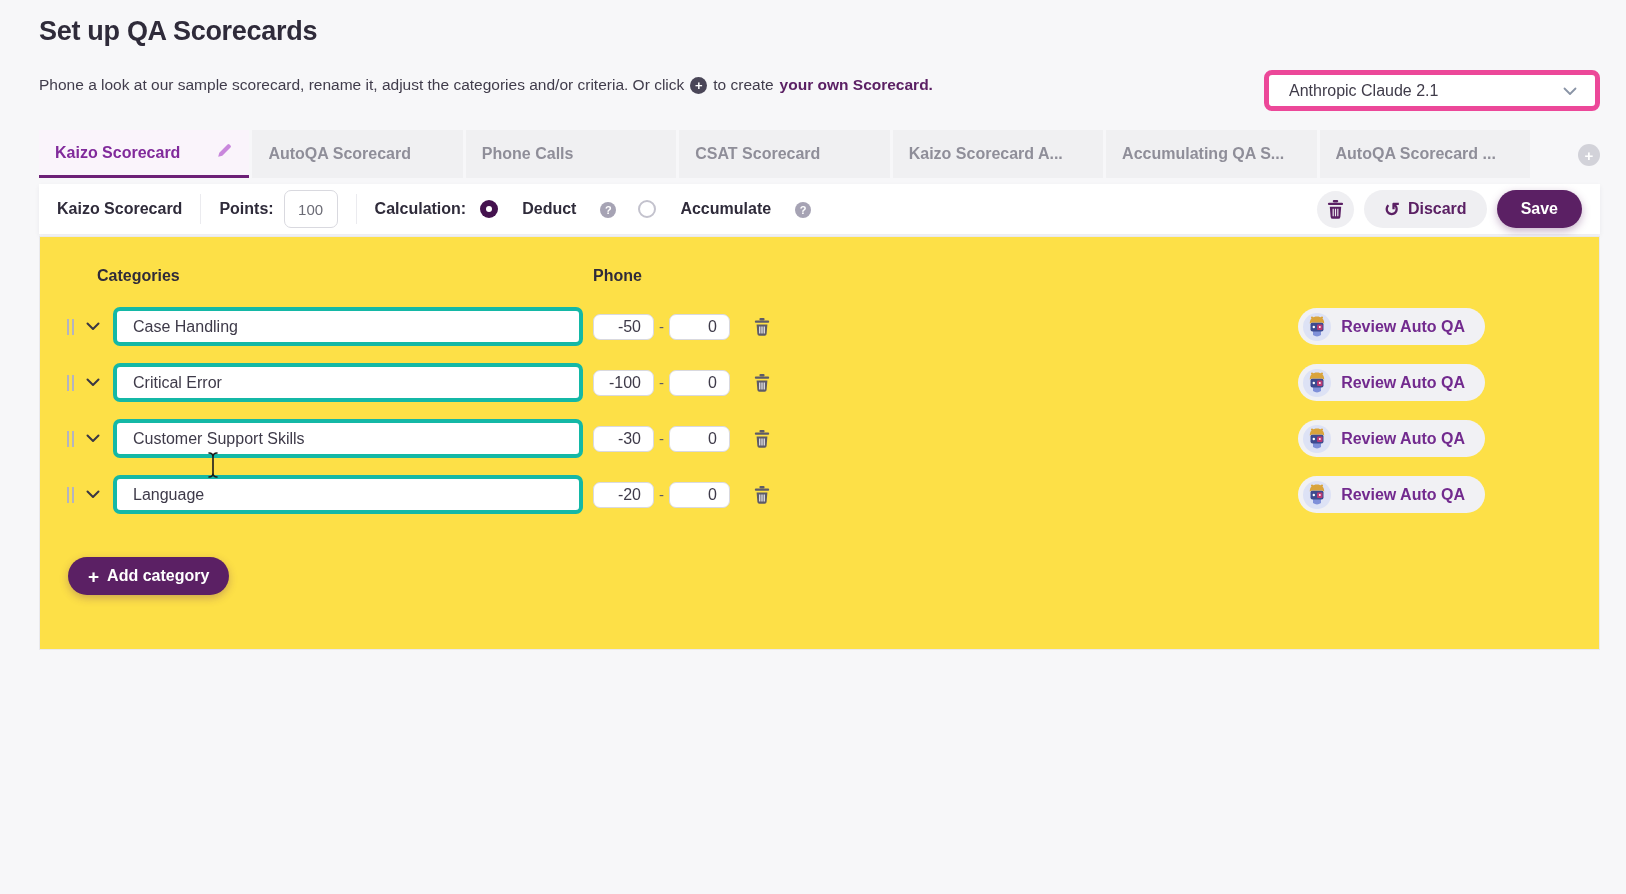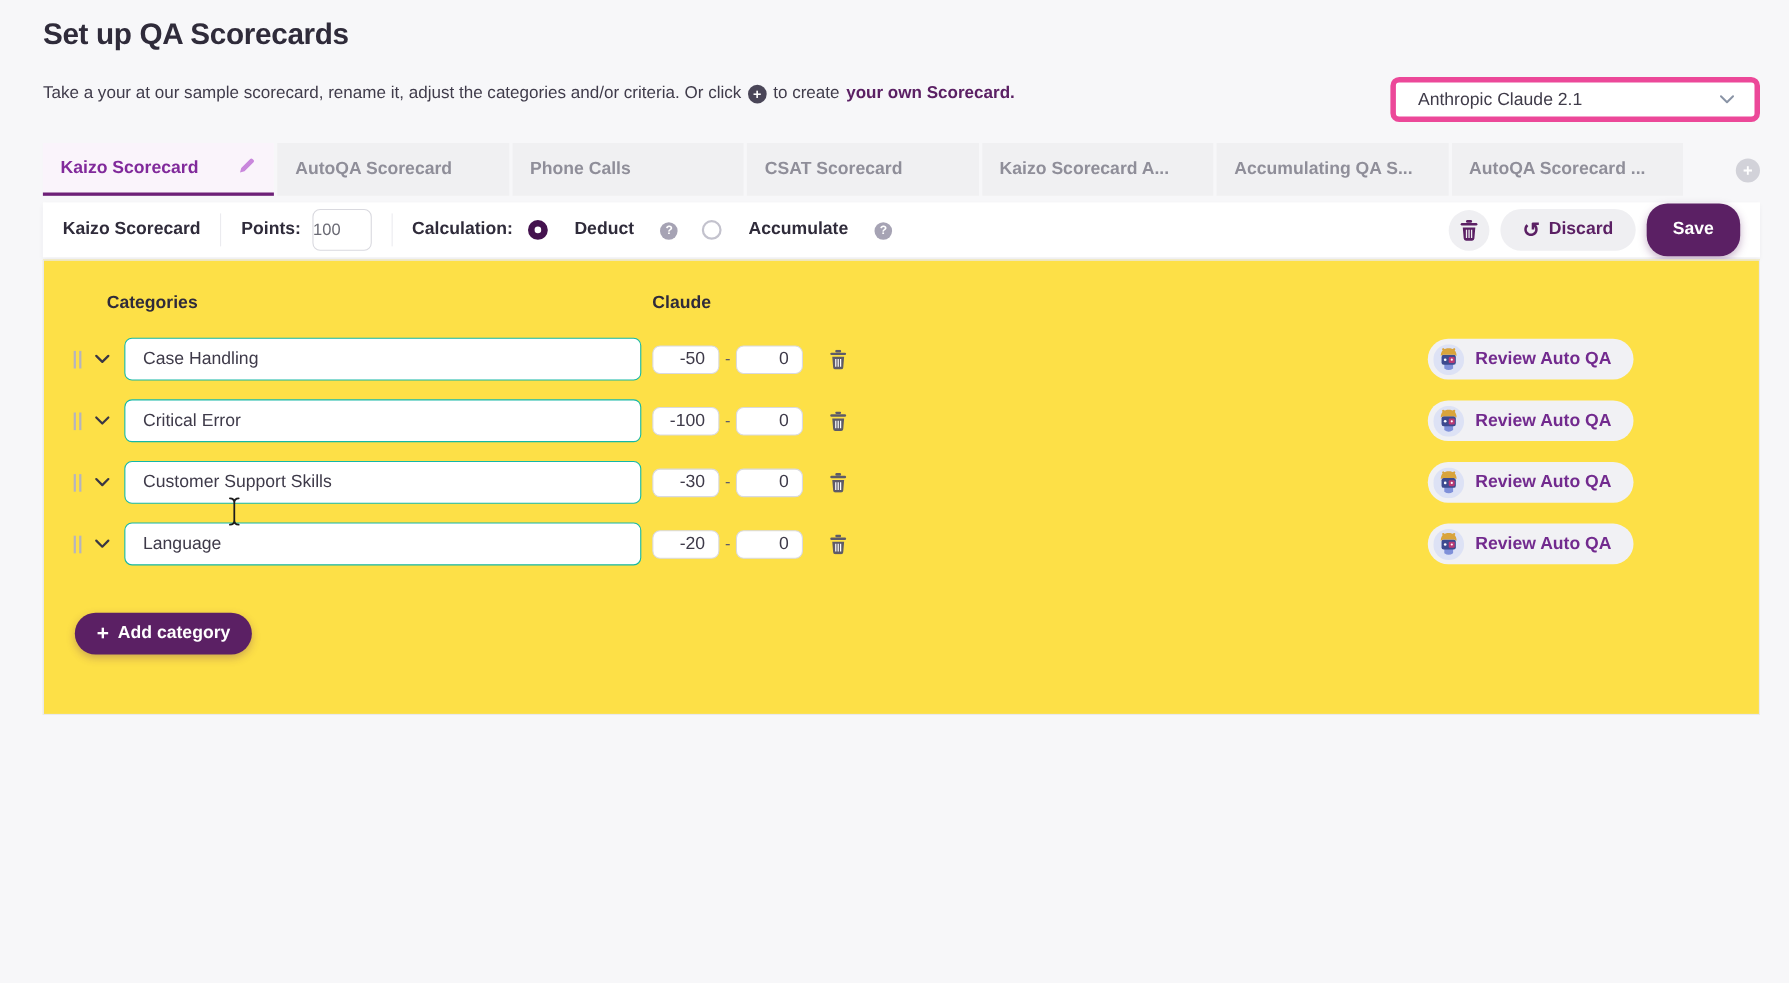--- a/index.html
+++ b/index.html
@@ -60,21 +60,21 @@
   
   .toolbar {
     position:absolute; top:184px; left:39px; right:26px; height:50px;
     background:#fff; box-shadow:0 2px 5px rgba(40,30,60,.06);
     display:flex; align-items:center; padding:0 18px;
   }
   .tb-name { font-size:16px; font-weight:bold; color:#2f2b3a; }
   .tb-div { width:1px; height:30px; background:#ebebef; margin:0 18px; }
   .tb-label { font-size:16px; font-weight:bold; color:#2f2b3a; }
   .points-input {
-    width:54px; height:38px; margin-left:10px; text-align:left;
+    width:54px; height:38px; margin-left:10px; text-align:center;
     border:1px solid #d9d9df; border-radius:7px; font-size:15px; color:#6b6b75;
     font-family:"Liberation Sans",sans-serif; background:#fff;
   }
   .radio-group { display:flex; align-items:flex-end; gap:24px; margin-left:14px; cursor:pointer; }
   .radio { width:18px; height:18px; border-radius:50%; flex:0 0 auto; }
   .radio.on { background:#44124e; position:relative; }
   .radio.on::after { content:""; position:absolute; left:6px; top:6px; width:6px; height:6px; border-radius:50%; background:#fff; }
   .radio.off { background:#fff; border:2px solid #c3c2cd; }
   .radio-label { font-size:16px; font-weight:bold; color:#2f2b3a; }
   .help {
@@ -87,40 +87,40 @@
     width:37px; height:37px; border-radius:50%; background:#efeff2; border:none;
     display:flex; align-items:center; justify-content:center; cursor:pointer;
   }
   .btn-discard {
     height:38px; border:none; border-radius:19px; background:#efeff2; color:#5b2064;
     font-size:16px; font-weight:bold; font-family:"Liberation Sans",sans-serif;
     display:flex; align-items:center; gap:8px; padding:0 20px; cursor:pointer;
   }
   .undo-glyph { font-size:19px; font-weight:bold; line-height:1; }
   .btn-save {
-    height:48px; border:none; border-radius:19px; background:#5b2064; color:#fff;
+    height:38px; border:none; border-radius:19px; background:#5b2064; color:#fff;
     font-size:16px; font-weight:bold; font-family:"Liberation Sans",sans-serif;
     padding:0 24px; cursor:pointer; box-shadow:0 3px 8px rgba(91,32,100,.35);
   }
 
   
   .panel {
     position:absolute; top:236px; left:39px; right:26px; height:414px;
     background:#fde047; border:1px solid #e9e9ed;
   }
   .col-header { position:absolute; top:30px; font-size:16px; font-weight:bold; color:#2f2b3a; }
   .col-header.cat { left:57px; }
   .col-header.pts { left:553px; }
   .rows { position:absolute; top:70px; left:0; right:0; }
   .cat-row { display:flex; align-items:center; height:39px; margin-bottom:17px; padding-left:27px; }
   .drag-handle { width:10px; height:16px; margin-right:9px; display:flex; gap:3px; cursor:grab; }
   .drag-handle i { width:2px; height:16px; background:#b5b4bf; display:block; }
   .row-chevron { margin-right:13px; cursor:pointer; display:flex; }
   .name-input {
-    width:470px; height:39px; border:1px solid #14b8a6; border-radius:7px;
+    width:470px; height:39px; border:4px solid #14b8a6; border-radius:7px;
     padding:0 16px; font-size:16px; color:#3e3a49; font-family:"Liberation Sans",sans-serif;
     margin-right:10px; background:#fff;
   }
   .pt-input {
     width:61px; height:26px; border:1px solid #d9d9df; border-radius:7px;
     padding:0 12px; font-size:16px; color:#3e3a49; text-align:right;
     font-family:"Liberation Sans",sans-serif; background:#fff;
   }
   .range-dash { margin:0 5px; color:#5e5b68; font-size:15px; }
   .row-trash { margin-left:24px; background:none; border:none; cursor:pointer; display:flex; }
@@ -141,21 +141,21 @@
   .text-cursor { position:absolute; left:166px; top:214px; pointer-events:none; }
 </style>
 </head>
 <body>
 
 <div class="page">
 
   <h1 class="page-title">Set up QA Scorecards</h1>
 
   <div class="subtitle">
-    <span>Take a your at our sample scorecard, rename it, adjust the categories and/or criteria. Or click</span>
+    <span>Phone a look at our sample scorecard, rename it, adjust the categories and/or criteria. Or click</span>
     <span class="inline-plus">+</span>
     <span>to create</span>
     <b class="purple">your own Scorecard.</b>
   </div>
 
   <div class="model-select">
     <span>Anthropic Claude 2.1</span>
     <span class="chev">
       <svg width="14" height="9" viewBox="0 0 14 9">
           <path d="M1.5 1.5 L7 7 L12.5 1.5" stroke="#8a94a6" stroke-width="1.8" fill="none" stroke-linecap="round" stroke-linejoin="round"></path>
@@ -224,21 +224,21 @@
       <button class="btn-discard">
         <span class="undo-glyph">↺</span>
         <span>Discard</span>
       </button>
       <button class="btn-save">Save</button>
     </span>
   </div>
 
   <div class="panel">
     <div class="col-header cat">Categories</div>
-    <div class="col-header pts">Claude</div>
+    <div class="col-header pts">Phone</div>
 
     <div class="rows">
 
       <div class="cat-row">
         <span class="drag-handle">
             <i></i>
             <i></i>
           </span>
         <span class="row-chevron">
           <svg width="14" height="9" viewBox="0 0 14 9">

